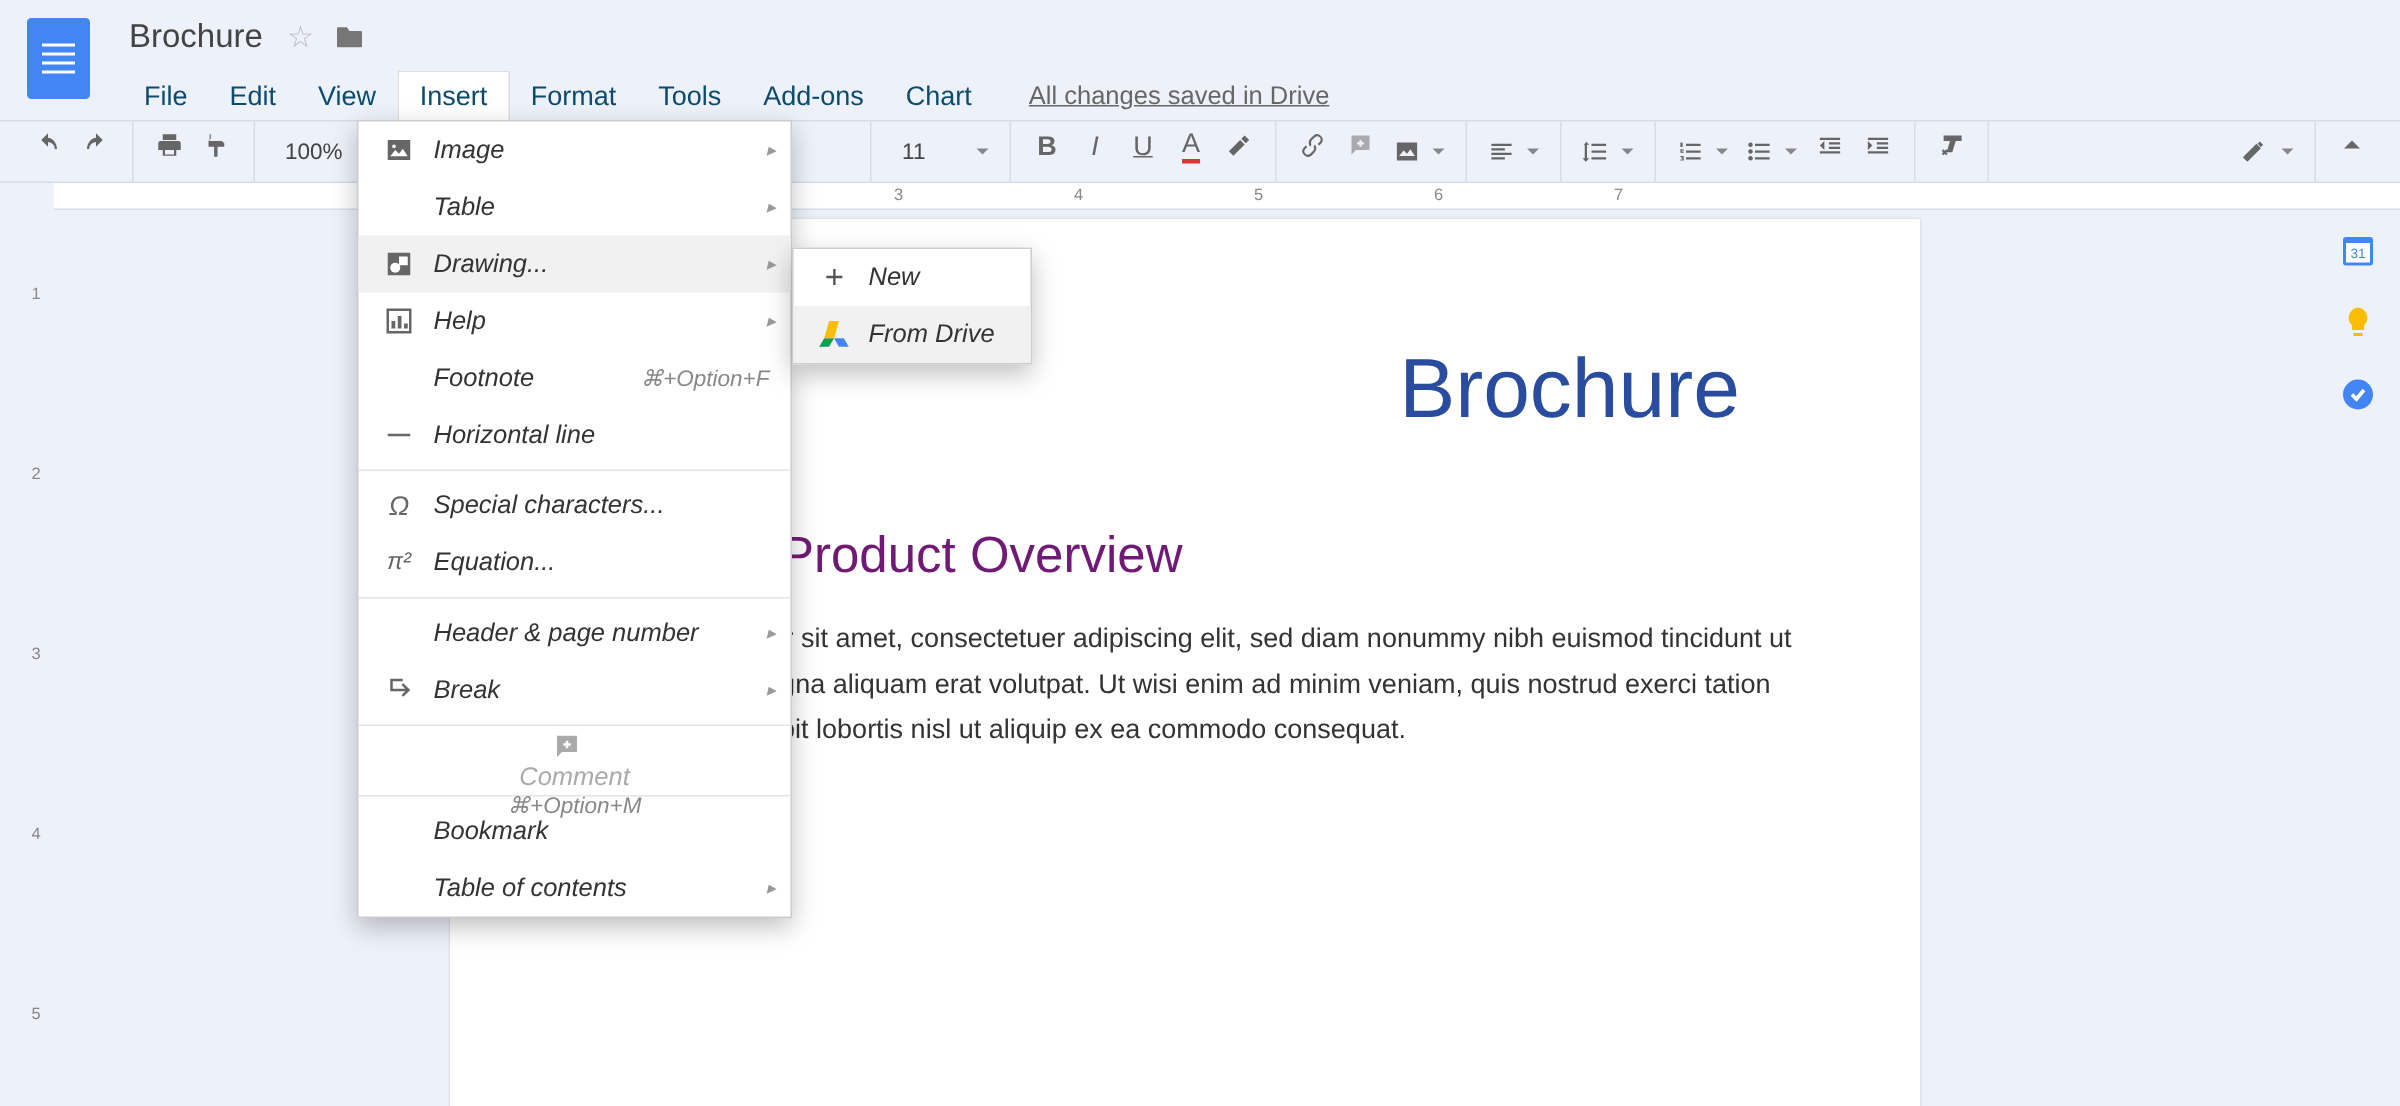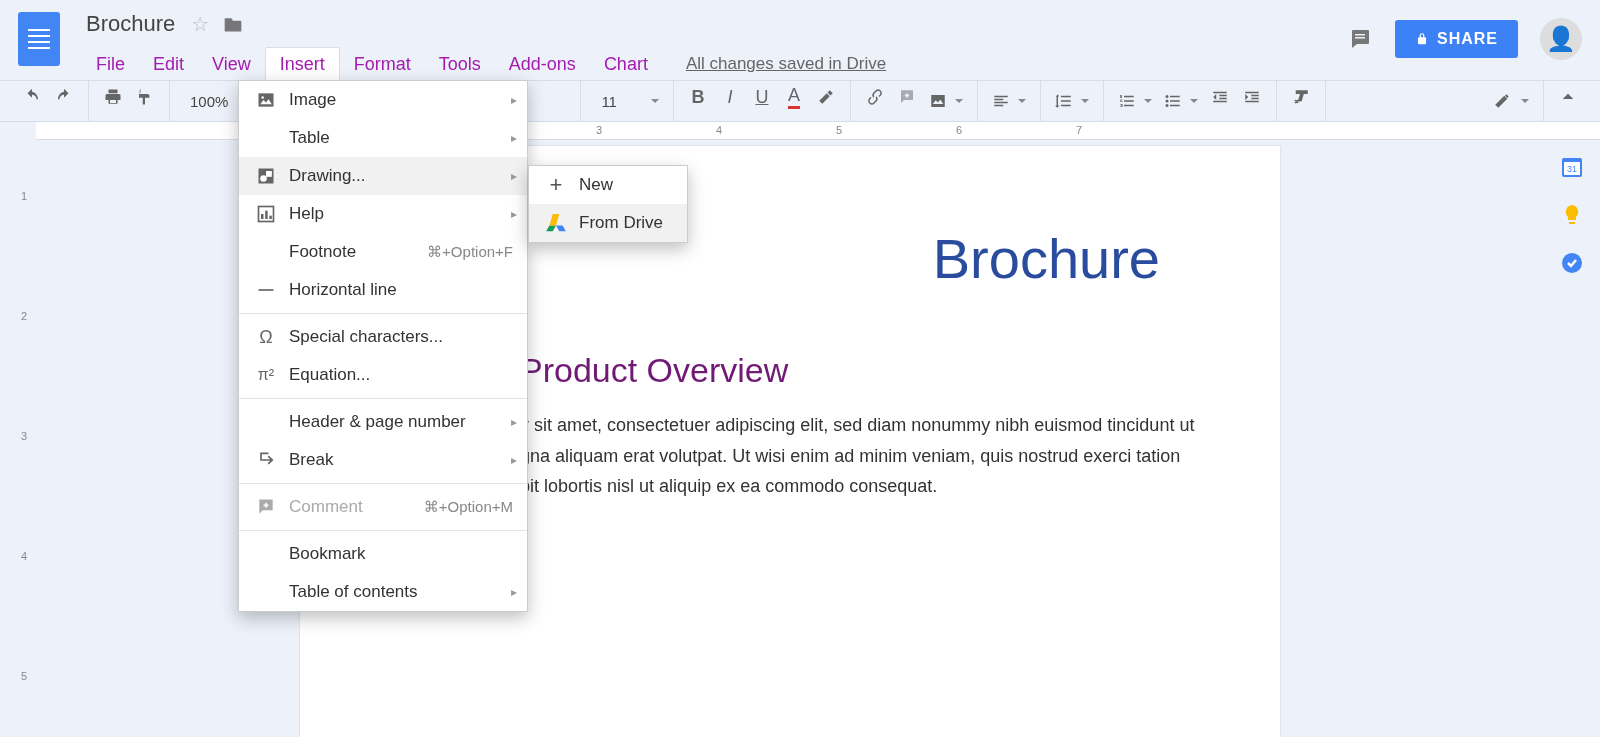--- a/index.html
+++ b/index.html
@@ -7,21 +7,21 @@
 
 .header { background: #edf1fa; height: 80px; display: flex; align-items: flex-start; padding: 8px 18px 0 18px; }
 .doc-icon { width: 42px; height: 54px; background: #4285f4; border-radius: 3px; display: flex; align-items: center; justify-content: center; margin-right: 22px; margin-top: 4px; }
 .doc-icon-inner { width: 22px; height: 2px; background: #fff; box-shadow: 0 -6px 0 #fff, 0 6px 0 #fff, 0 12px 0 #fff; margin-top: -6px; }
 .header-center { flex: 1; display: flex; flex-direction: column; }
 .title-row { display: flex; align-items: center; height: 32px; }
 .doc-title { font-size: 22px; color: #444; padding: 2px 4px; }
 .star-icon { color: #bbb; font-size: 20px; margin-left: 12px; cursor: pointer; }
 .folder-icon { color: #777; font-size: 20px; margin-left: 14px; cursor: pointer; }
 .menubar { display: flex; align-items: center; height: 36px; margin-top: 6px; }
-.menubar-item { font-size: 18px; color: #a21caf; padding: 6px 14px; cursor: pointer; border-radius: 2px; }
+.menubar-item { font-size: 18px; color: #0c4a6e; padding: 6px 14px; cursor: pointer; border-radius: 2px; }
 .menubar-item.active { background: #fff; border: 1px solid #ddd; border-bottom: none; }
 .saved-msg { font-size: 17px; color: #666; text-decoration: underline; margin-left: 24px; }
 .header-right { display: flex; align-items: center; gap: 22px; margin-top: 10px; }
 .comments-icon { color: #777; font-size: 26px; cursor: pointer; }
 .share-btn { background: #3c81f6; color: #fff; border: none; border-radius: 3px; padding: 10px 20px; font-size: 16px; font-weight: bold; letter-spacing: 1px; display: flex; align-items: center; gap: 8px; cursor: pointer; }
 .share-btn svg { width: 14px; height: 16px; fill: #fff; }
 .avatar { width: 42px; height: 42px; border-radius: 50%; background: #ddd; overflow: hidden; cursor: pointer; display:flex; align-items:center; justify-content:center; font-size:24px; }
 
 .toolbar { height: 42px; background: #edf1fa; border-top: 1px solid #d6dce8; border-bottom: 1px solid #d6dce8; display: flex; align-items: center; padding: 0 8px; }
 .tb-group { display: flex; border-right: 1px solid #d6dce8; height: 100%; padding: 0 8px; }
@@ -43,23 +43,23 @@
 .page { width: 980px; min-height: 1200px; background: #fff; box-shadow: 0 0 2px rgba(0,0,0,0.15); padding: 80px 80px; position: relative; }
 .page h1 { font-size: 56px; color: #2a4c9e; font-weight: 400; margin-bottom: 60px; }
 .page h2 { font-size: 34px; color: #701a75; font-weight: 400; margin-bottom: 20px; }
 .page p { font-size: 18px; color: #333; line-height: 1.7; }
 
 .sidepanel { width: 56px; background: transparent; display: flex; flex-direction: column; align-items: center; gap: 22px; padding-top: 14px; }
 .sidepanel .sp-icon { width: 26px; height: 26px; display:flex; align-items:center; justify-content:center; }
 
 .dropdown { position: absolute; background: #fff; border: 1px solid #ccc; box-shadow: 0 6px 16px rgba(0,0,0,0.25); font-size: 17px; color: #333; z-index: 1000; }
 .insert-menu { top: 80px; left: 238px; width: 290px; }
-.dd-item { display: flex; align-items: center; height: 38px; padding: 0 14px; cursor: pointer; position: relative; }
+.dd-item { display: flex; align-items: center; height: 38px; padding: 0 14px; cursor: pointer; position: relative; font-style: italic; }
 .dd-item:hover, .dd-item.hov { background: #f1f1f1; }
-.dd-item.disabled { color: #aaa; cursor: default; }
+.dd-item.disabled { color: #aaa; cursor: default; flex-direction: column; }
 .dd-icon { width: 26px; display: flex; align-items: center; justify-content: center; color: #666; margin-right: 10px; }
 .dd-label { flex: 1; }
 .dd-shortcut { color: #888; font-size: 15px; }
 .dd-sep { height: 1px; background: #e4e4e4; margin: 4px 0; }
 .dd-arrow { position: absolute; right: 10px; color: #999; font-size: 12px; }
 
 .submenu { top: 165px; left: 528px; width: 160px; }
 
 svg { display: block; }
 </style>
@@ -85,36 +85,20 @@
       <span class="menubar-item">Edit</span>
       <span class="menubar-item">View</span>
       <span class="menubar-item active">Insert</span>
       <span class="menubar-item">Format</span>
       <span class="menubar-item">Tools</span>
       <span class="menubar-item">Add-ons</span>
       <span class="menubar-item">Chart</span>
       <span class="saved-msg">All changes saved in Drive</span>
     </div>
   </div>
-  <div class="header-right">
-    <span class="comments-icon">
-      <svg width="26" height="24" viewBox="0 0 24 24">
-          <path fill="#777" d="M4 3h16a1 1 0 0 1 1 1v12a1 1 0 0 1-1 1H9l-5 4V4a1 1 0 0 1 1-1z"></path>
-          <rect x="7" y="7" width="10" height="1.5" fill="#edf1fa"></rect>
-          <rect x="7" y="10" width="10" height="1.5" fill="#edf1fa"></rect>
-        </svg>
-    </span>
-    <button class="share-btn">
-      <svg viewBox="0 0 24 24">
-          <path d="M12 2a4 4 0 0 0-4 4v3H7a2 2 0 0 0-2 2v8a2 2 0 0 0 2 2h10a2 2 0 0 0 2-2v-8a2 2 0 0 0-2-2h-1V6a4 4 0 0 0-4-4zm-2 4a2 2 0 1 1 4 0v3h-4V6z"></path>
-        </svg>
-      <span>SHARE</span>
-    </button>
-    <div class="avatar">👤</div>
-  </div>
 </div>
 
 <div class="toolbar">
   <div class="tb-group">
     <div class="tb-btn">
         <svg width="18" height="18" viewBox="0 0 24 24">
           <path fill="#666" d="M12 5V1L6 7l6 6V9c3 0 6 2 6 6h2c0-5-4-10-8-10z"></path>
         </svg>
       </div>
     <div class="tb-btn">

